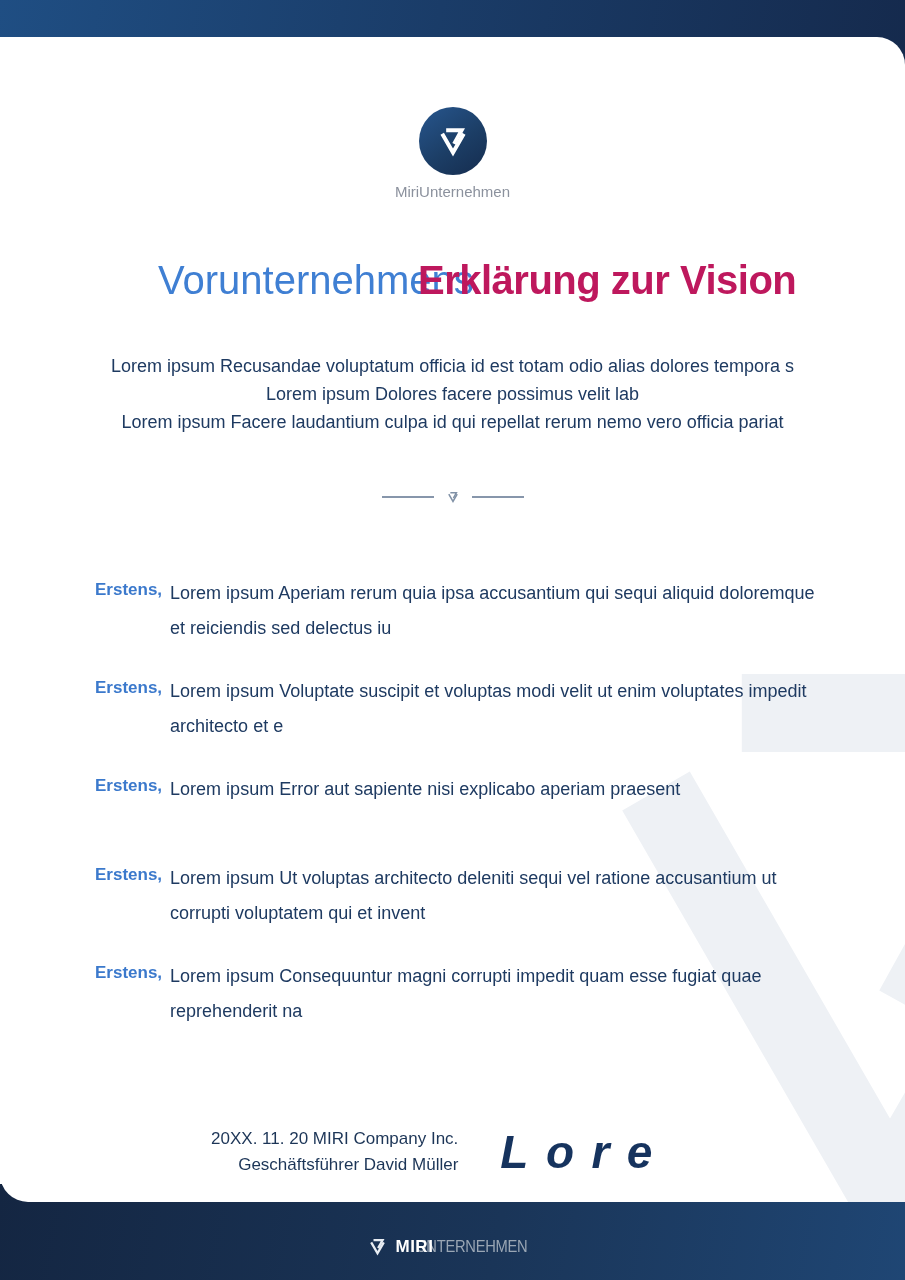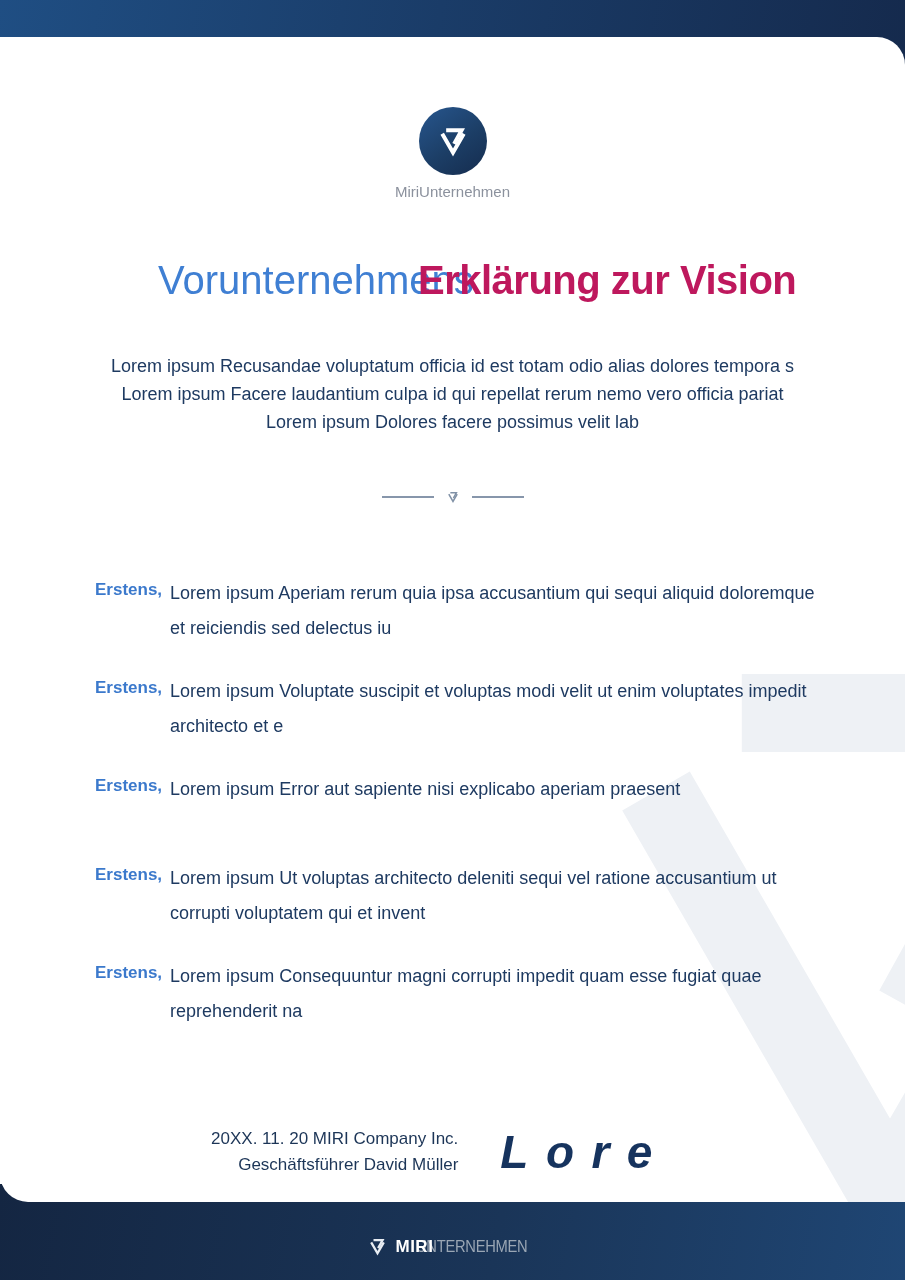--- a/index.html
+++ b/index.html
@@ -144,22 +144,22 @@
 
     <div class="brand-label">MiriUnternehmen</div>
 
     <div class="title-wrap">
       <span class="title-back">Vorunternehmens</span>
       <span class="title-front">Erklärung zur Vision</span>
     </div>
 
     <div class="intro">
       <div>Lorem ipsum Recusandae voluptatum officia id est totam odio alias dolores tempora s</div>
+      <div>Lorem ipsum Dolores facere possimus velit lab</div>
       <div>Lorem ipsum Facere laudantium culpa id qui repellat rerum nemo vero officia pariat</div>
-      <div>Lorem ipsum Dolores facere possimus velit lab</div>
     </div>
 
     <div class="divider">
       <div class="rule"></div>
       <svg class="divider-glyph" viewBox="0 0 100 100" fill="none">
         <path d="M20 30 L50 82 L80 30" stroke="#8091a6" stroke-width="11"></path>
         <path d="M31 20 L74 20 L53 58" stroke="#8091a6" stroke-width="11"></path>
       </svg>
       <div class="rule"></div>
     </div>

